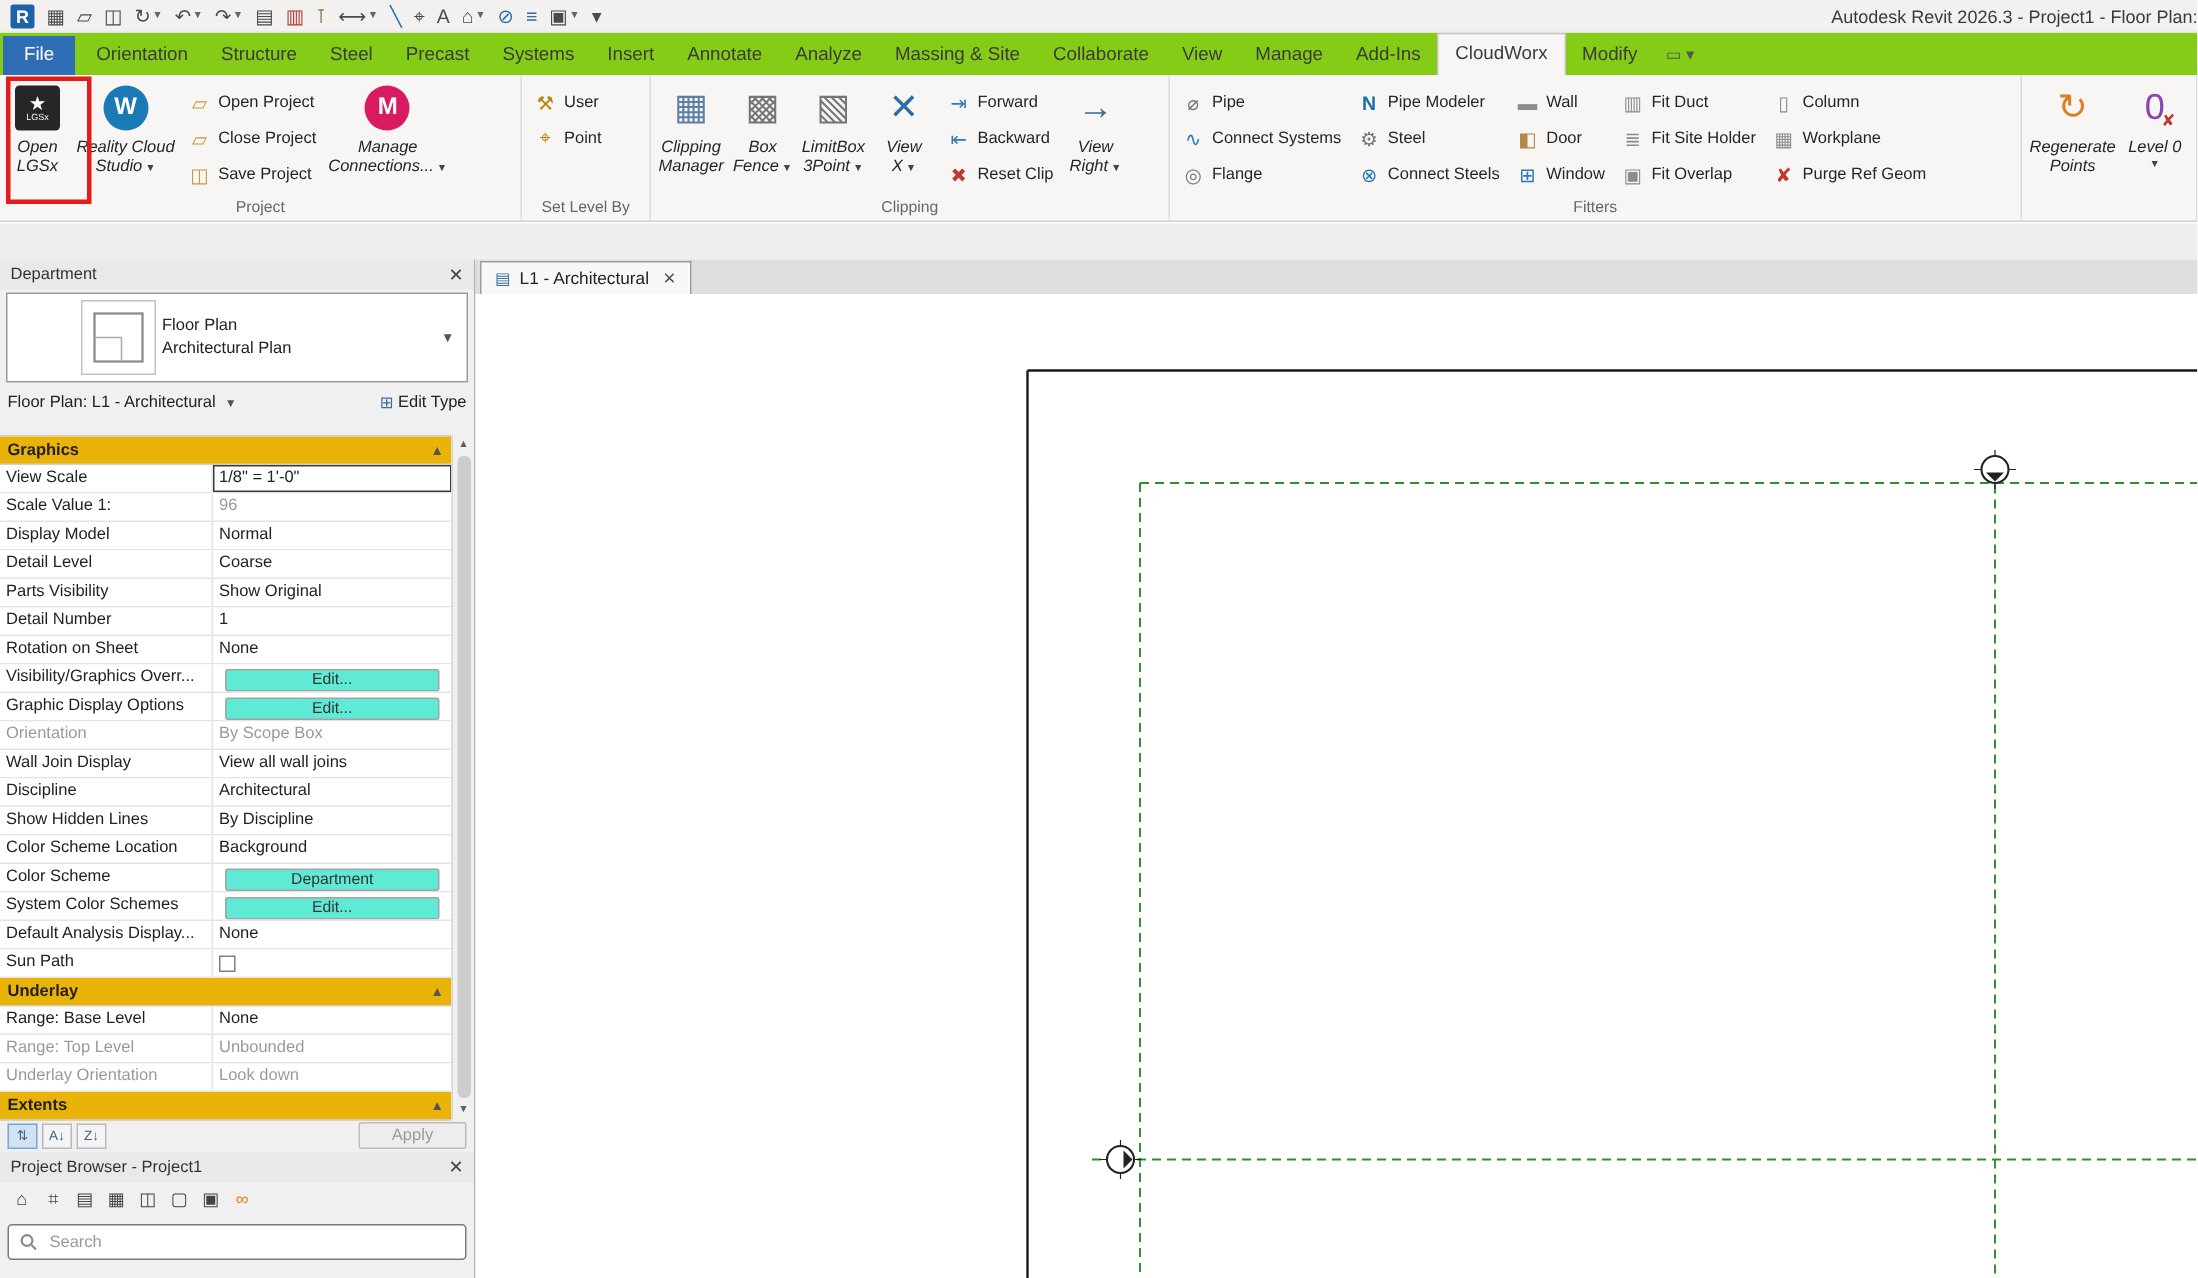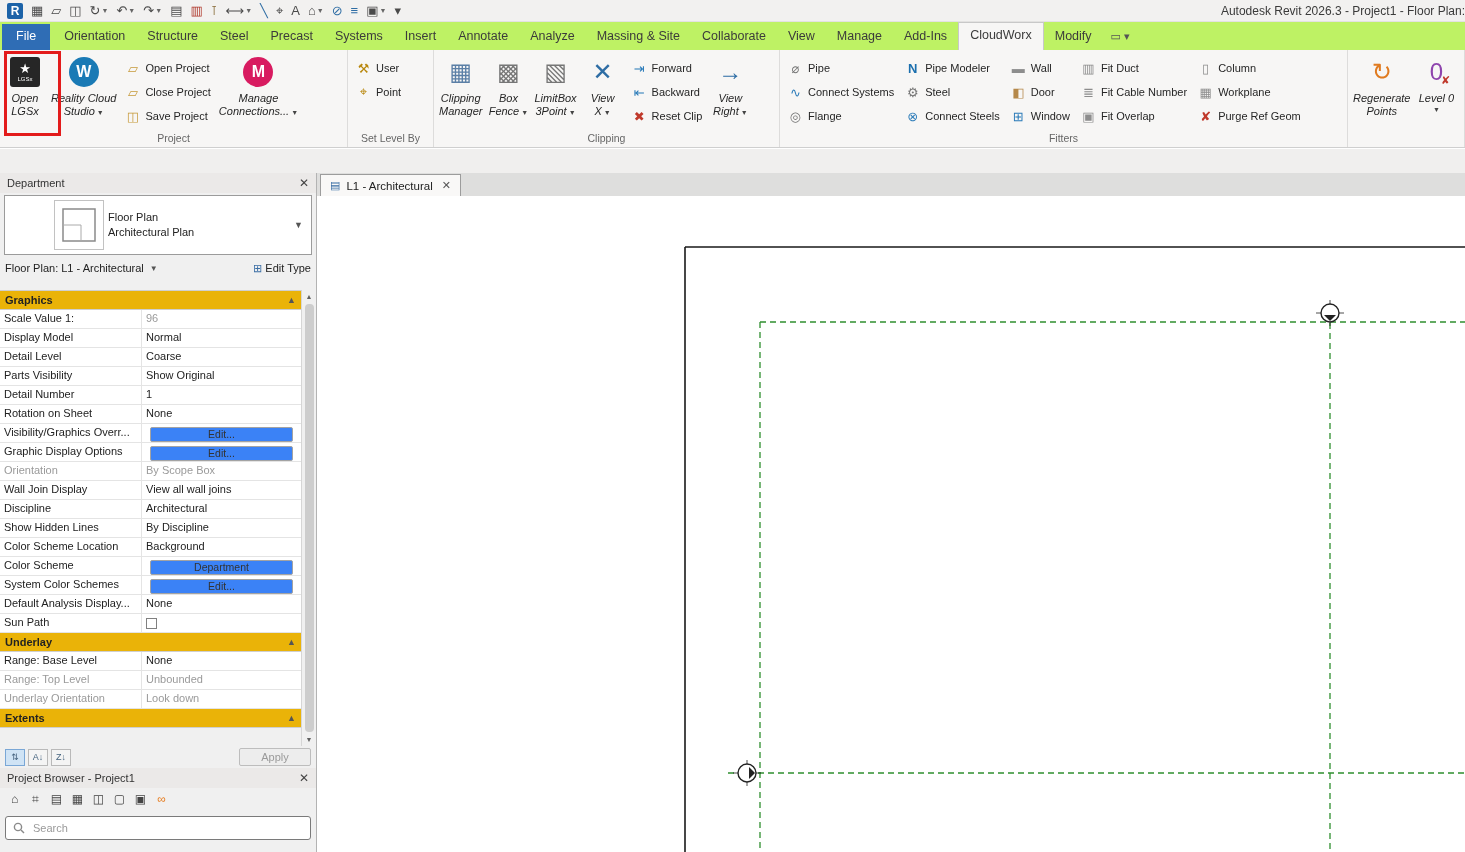--- a/index.html
+++ b/index.html
@@ -12,21 +12,21 @@
   .titlebar { position:absolute; top:0; left:0; right:0; height:22px; background:#f2f1f0;
     display:flex; align-items:center; padding-left:3px; border-bottom:1px solid #e3e2e1; }
   .qat { display:flex; align-items:center; }
   .qat-item { display:flex; align-items:center; height:20px; padding:0 4px; cursor:default; }
   .qat-glyph { font-size:13px; color:#4a4a4a; line-height:20px; }
   .qat-item .dd { font-size:7px; color:#666; margin-left:1px; }
   .rlogo { width:16px; height:16px; border-radius:2px; background:#1d63a8; color:#fff;
     font-weight:bold; font-size:12px; text-align:center; line-height:16px; }
   .app-title { position:absolute; right:0; top:4px; font-size:12px; color:#3a3a3a; white-space:nowrap; }
   
-  .tabsrow { position:absolute; top:22px; left:0; right:0; height:28px; background:#bef264;
+  .tabsrow { position:absolute; top:22px; left:0; right:0; height:28px; background:#84cc16;
     display:flex; align-items:flex-end; padding-left:2px; }
   .rtab { padding:5px 11px 7px; font-size:12.5px; color:#3b3b3b; white-space:nowrap; cursor:default; }
   .rtab.file { background:#2f6db5; color:#fff; margin-right:3px; padding:5px 14px 7px; }
   .rtab.active { background:#f7f6f5; border:1px solid #c8c8c8; border-bottom:none; padding-bottom:8px; }
   .rtab-extra { padding:5px 8px 7px; color:#555; font-size:11px; }
   
   .ribbon { position:absolute; top:50px; left:0; right:0; height:98px; background:#f7f6f5;
     border-bottom:1px solid #cfcfcf; display:flex; }
   .panel { border-right:1px solid #dddcdb; display:flex; flex-direction:column; height:100%; }
   .panel-body { flex:1; display:flex; align-items:flex-start; padding:1px 2px 0; }
@@ -74,21 +74,21 @@
   .sechead { height:19px; background:#eab308; border-bottom:1px solid #cfcfcf; display:flex;
     align-items:center; justify-content:space-between; padding:0 5px; font-weight:bold; color:#222; }
   .sechead .chev { font-weight:normal; font-size:9px; color:#555; }
   .prow { height:19px; display:flex; border-bottom:1px solid #e4e4e4; background:#fff; }
   .plabel { width:142px; padding:2px 4px 0; border-right:1px solid #e4e4e4; white-space:nowrap;
     overflow:hidden; color:#222; }
   .pvalue { flex:1; padding:2px 4px 0; white-space:nowrap; overflow:hidden; color:#222; position:relative; }
   .muted { color:#9a9a9a !important; }
   .pfield { position:absolute; inset:0px; border:1.5px solid #3c3c3c; padding:1px 3px;
     background:#fff; white-space:nowrap; overflow:hidden; }
-  .vbtn { margin:1px 4px; height:15px; background:#3b82f6; border:1px solid #a3a3a3;
+  .vbtn { margin:1px 4px; height:15px; background:#5eead4; border:1px solid #a3a3a3;
     border-radius:2px; text-align:center; font-size:10.5px; line-height:13px; color:#333; cursor:default; }
   .pcheck { width:11px; height:11px; border:1px solid #808080; background:#fff; margin-top:2px; }
   .pscroll { position:absolute; right:0; top:0; bottom:0; width:15px; background:#f0f0f0;
     border-left:1px solid #d6d6d6; display:flex; flex-direction:column; align-items:center; }
   .scroll-arrow { font-size:7px; color:#606060; height:13px; line-height:13px; }
   .scroll-thumb { flex:1; width:9px; background:#cdcdcd; border-radius:4px; margin:1px 0; }
   .sortbar { height:22px; display:flex; align-items:center; padding:0 5px; }
   .sortbtn { width:20px; height:17px; margin-right:3px; border:1px solid #b9b9b9; background:#f4f4f4;
     font-size:9px; text-align:center; line-height:15px; color:#44627e; cursor:default; }
   .sortbtn.first { background:#cfe3f5; border-color:#7aa7d6; }
@@ -352,21 +352,21 @@
             <span class="slabel">Window</span>
           </div>
         </div>
         <div class="stackcol">
           <div class="smallbtn">
             <span class="sicon"><span><span style="color: rgb(141, 141, 141);">▥</span></span></span>
             <span class="slabel">Fit Duct</span>
           </div>
           <div class="smallbtn">
             <span class="sicon"><span><span style="color: rgb(141, 141, 141);">≣</span></span></span>
-            <span class="slabel">Fit Cable Number</span>
+            <span class="slabel">Fit Site Holder</span>
           </div>
           <div class="smallbtn">
             <span class="sicon"><span><span style="color: rgb(141, 141, 141);">▣</span></span></span>
             <span class="slabel">Fit Overlap</span>
           </div>
         </div>
         <div class="stackcol">
           <div class="smallbtn">
             <span class="sicon"><span><span style="color: rgb(141, 141, 141);">▯</span></span></span>
             <span class="slabel">Column</span>
@@ -434,20 +434,26 @@
       <span class="eicon">⊞</span>
       <span>Edit Type</span>
     </span>
   </div>
 
   <div class="grid-wrap">
     <div class="grid" id="props-grid">
         <div class="sechead">
           <span>Graphics</span>
           <span class="chev">▲</span>
+        </div>
+        <div class="prow">
+          <div class="plabel">View Scale</div>
+          <div class="pvalue">
+            <div class="pfield">1/8" = 1'-0"</div>
+          </div>
         </div>
         <div class="prow">
           <div class="plabel">Scale Value    1:</div>
           <div class="pvalue"><span class="muted">96</span></div>
         </div>
         <div class="prow">
           <div class="plabel">Display Model</div>
           <div class="pvalue"><span>Normal</span></div>
         </div>
         <div class="prow">

